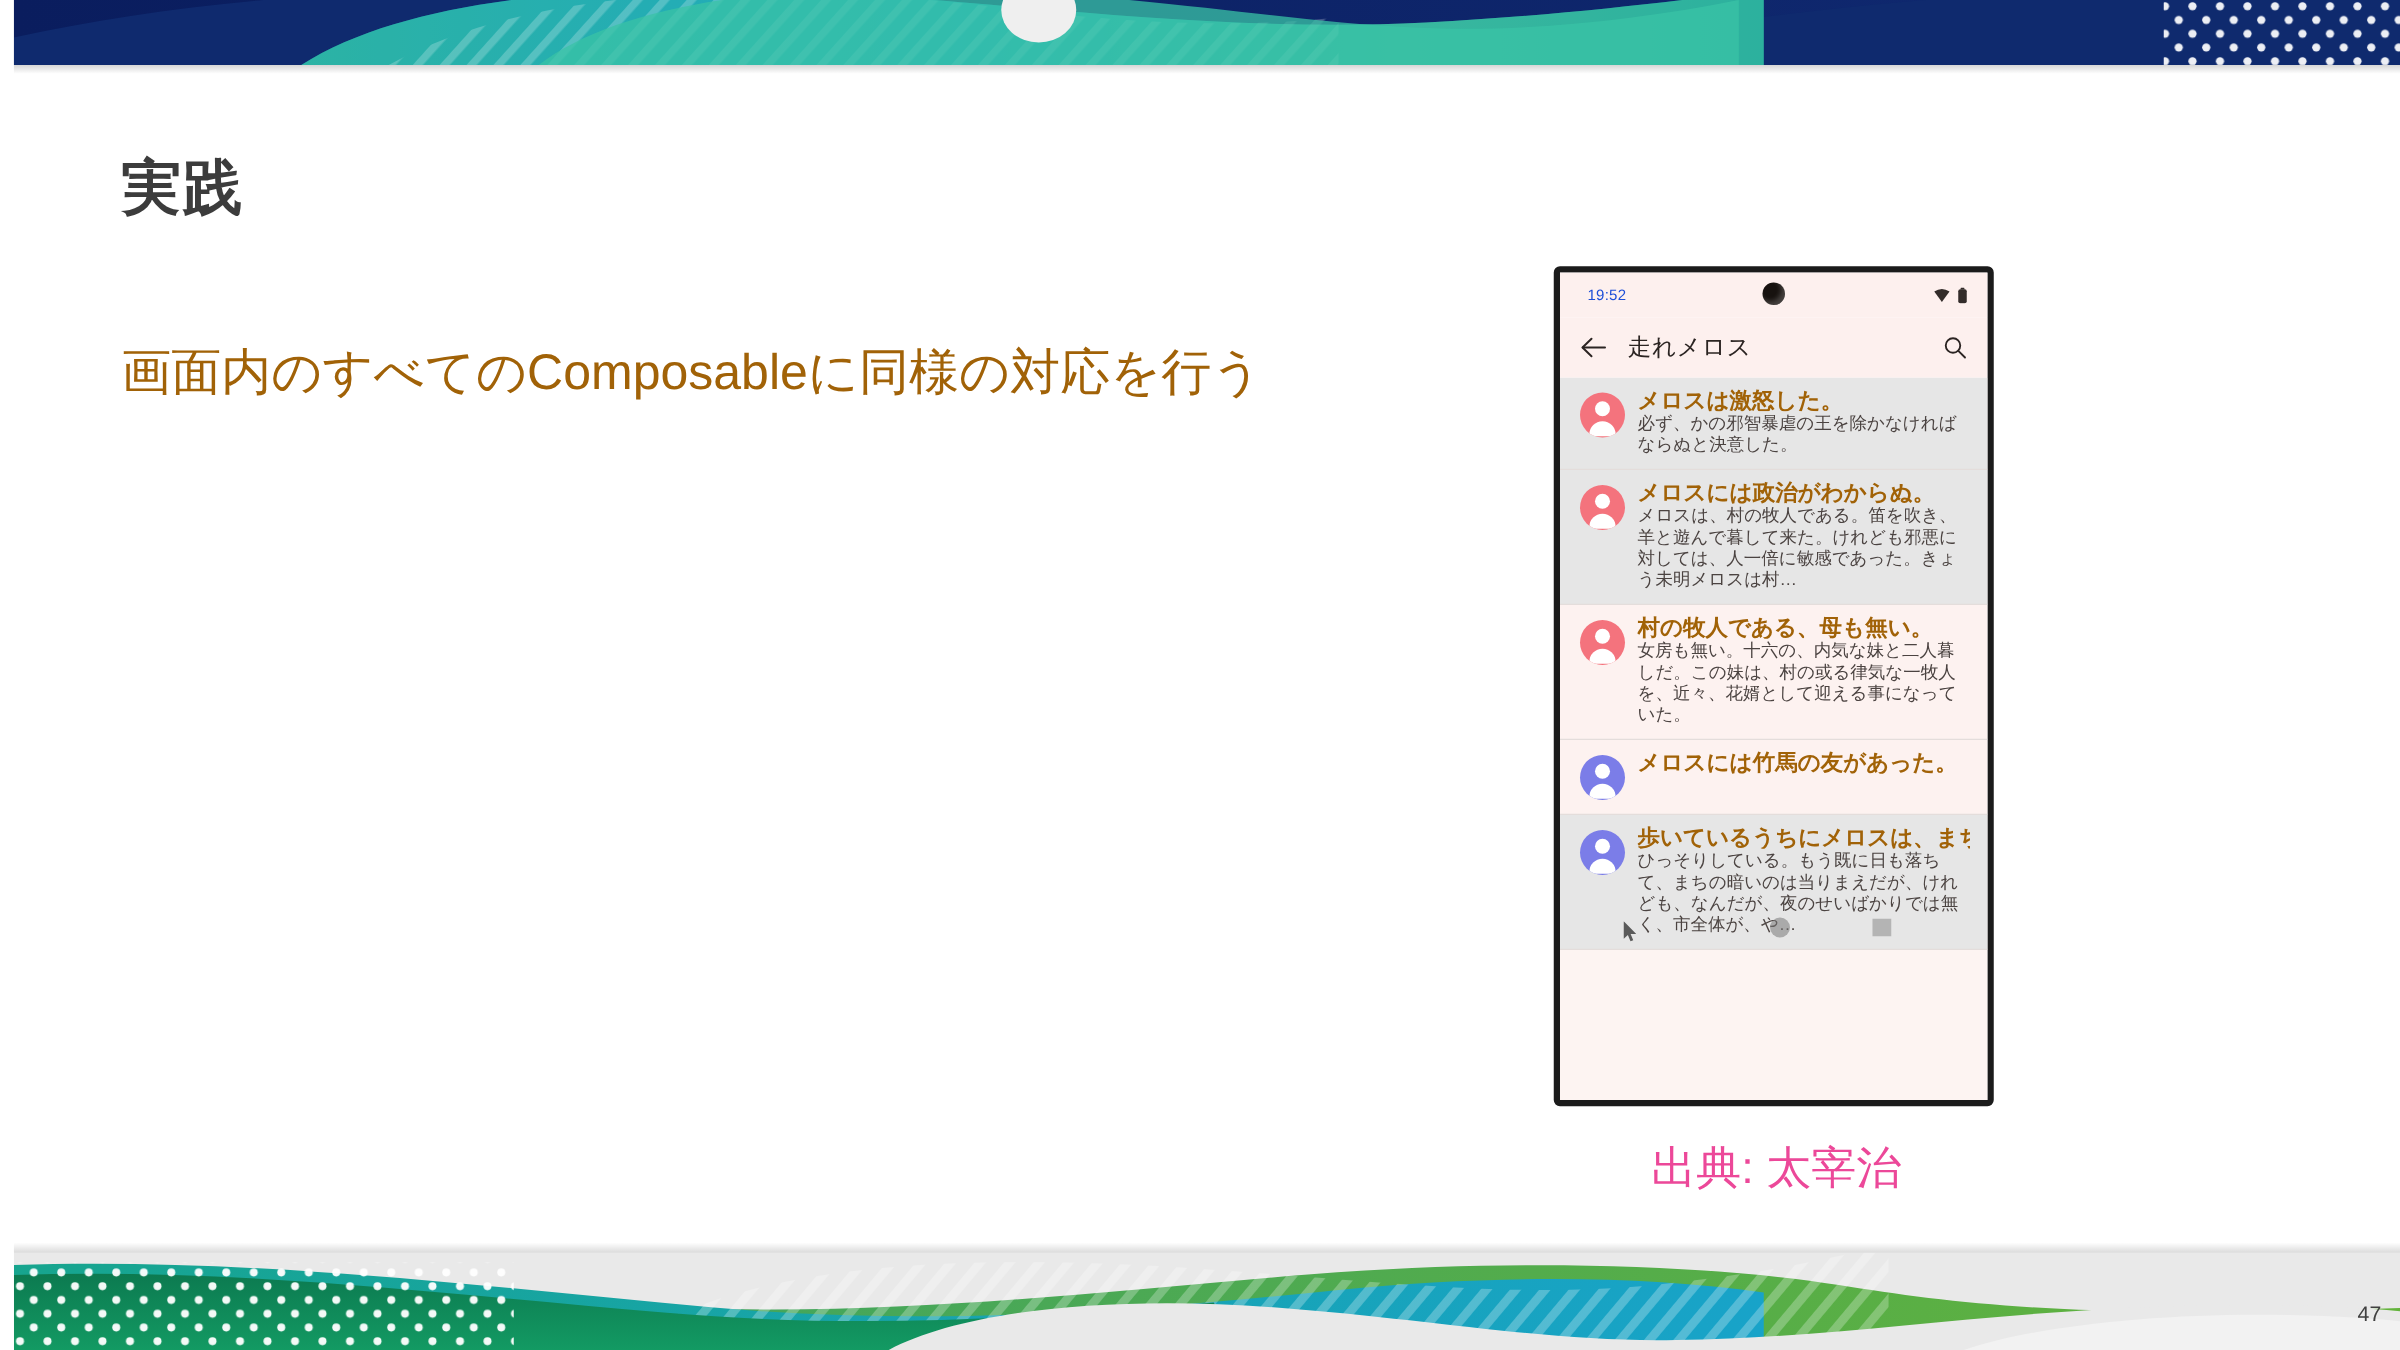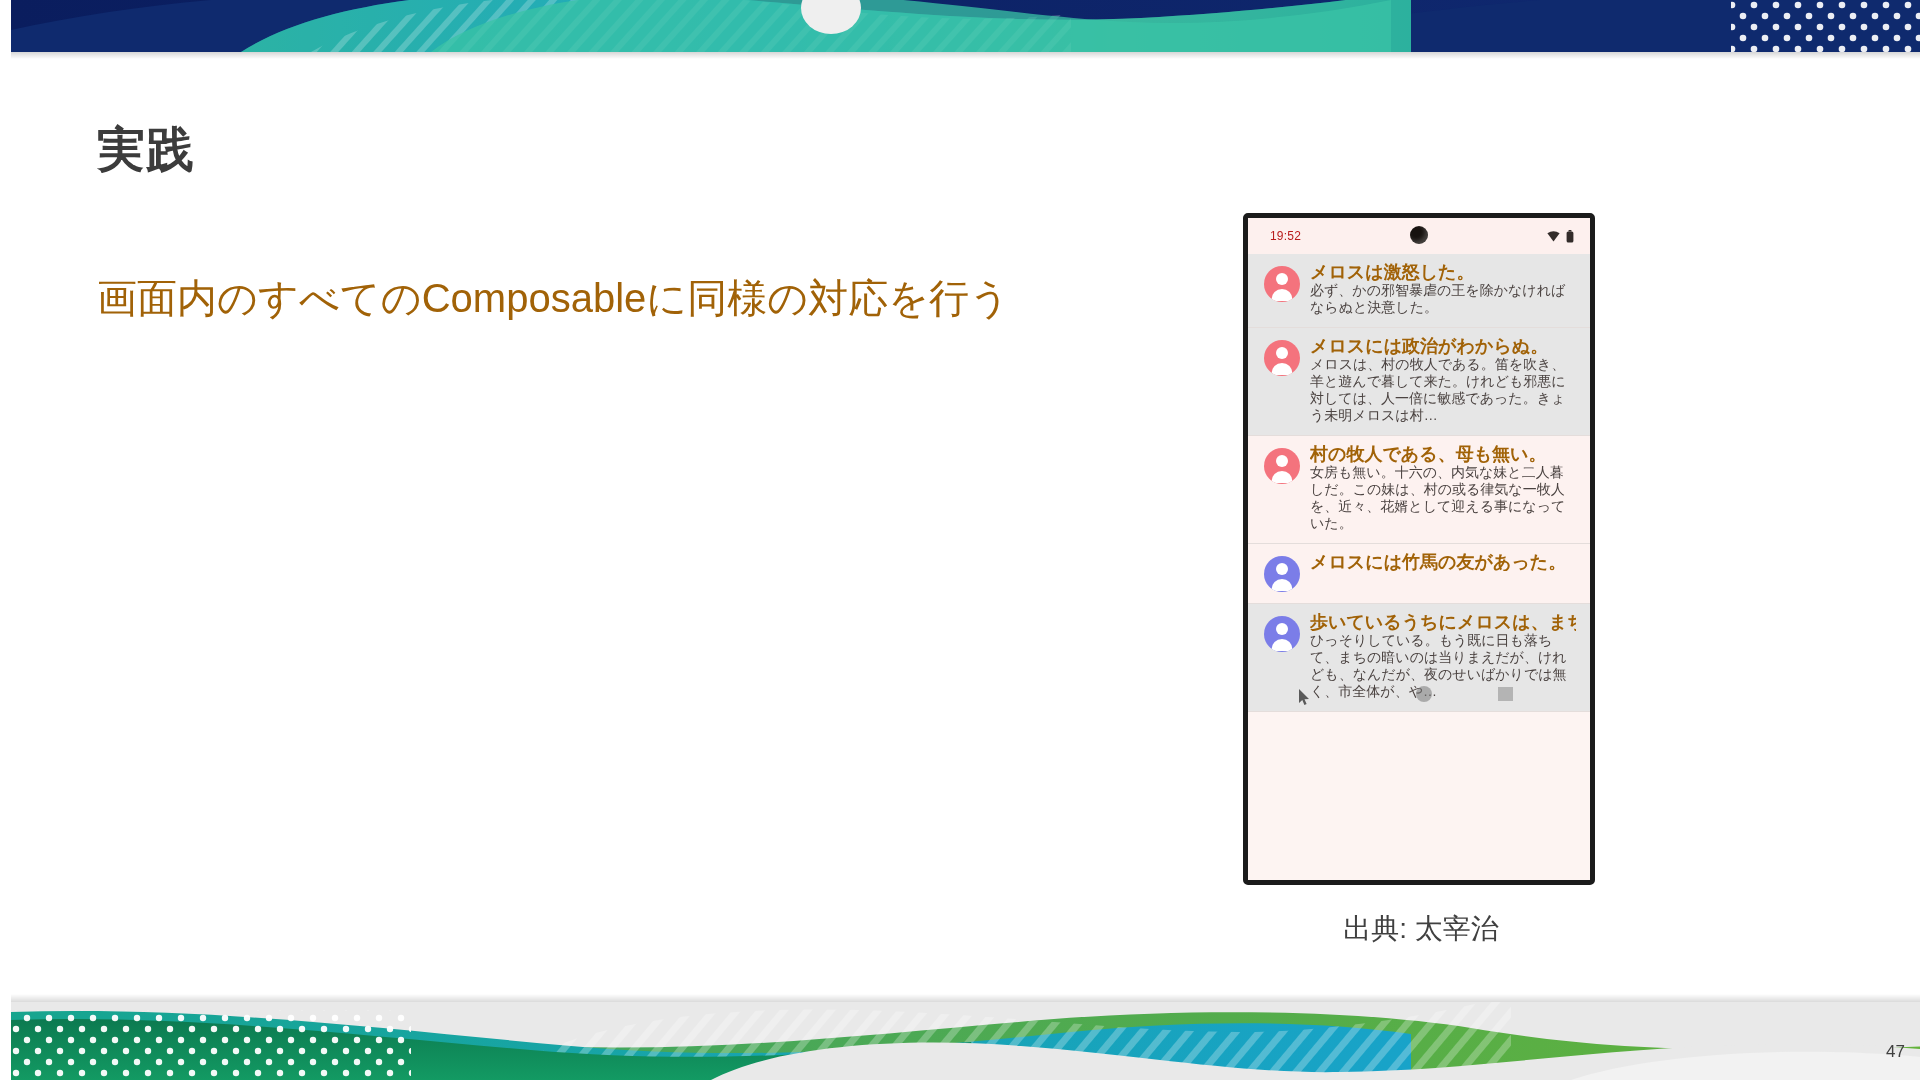--- a/index.html
+++ b/index.html
@@ -84,21 +84,21 @@
     position: relative;
     height: 36px;
     background: #fdf0ee;
     display: flex;
     align-items: center;
     flex: 0 0 auto;
   }
   .status-time {
     position: absolute; left: 22px;
     font-size: 12px;
-    color: #b91c1c;
+    color: #1d4ed8;
     letter-spacing: 0.2px;
   }
   .camera-hole {
     position: absolute;
     left: 50%; transform: translateX(-50%);
     top: 8px;
     width: 18px; height: 18px;
     border-radius: 50%;
     background: #17120f;
     box-shadow: inset -3px -3px 4px rgba(255,255,255,0.20);
@@ -210,22 +210,22 @@
     width: 0; height: 0;
   }
   .cursor-arrow svg { position:absolute; left:0; top:-16px; }
 
   
   .caption {
     position: absolute;
     left: 1210px; top: 910px;
     width: 400px;
     text-align: center;
-    font-size: 28px;
-    color: #404040;
+    font-size: 36px;
+    color: #ec4899;
   }
 
   .page-number {
     position: absolute;
     right: 26px; bottom: 18px;
     font-size: 17px;
     color: #404040;
     font-weight: 400;
   }
 </style>
@@ -297,20 +297,35 @@
         </span>
         <span>
           <svg width="8" height="13" viewBox="0 0 8 13">
             <rect x="2.5" y="0" width="3" height="1.6" rx="0.5" fill="#332c2a"></rect>
             <rect x="0.6" y="1.4" width="6.8" height="11.2" rx="1.6" fill="#332c2a"></rect>
           </svg>
         </span>
       </span>
     </div>
 
+    <div class="app-bar">
+      <span class="appbar-back">
+        <svg width="22" height="18" viewBox="0 0 22 18">
+          <path d="M9.2 2 L2 9 L9.2 16" fill="none" stroke="#2b2422" stroke-width="1.6" stroke-linecap="round" stroke-linejoin="round"></path>
+          <path d="M2.2 9 L20 9" fill="none" stroke="#2b2422" stroke-width="1.6" stroke-linecap="round"></path>
+        </svg>
+      </span>
+      <span class="appbar-title">走れメロス</span>
+      <span class="appbar-search">
+        <svg width="20" height="20" viewBox="0 0 20 20">
+          <circle cx="8.4" cy="8.4" r="5.8" fill="none" stroke="#2b2422" stroke-width="1.5"></circle>
+          <path d="M12.7 12.7 L18 18" stroke="#2b2422" stroke-width="1.5" stroke-linecap="round"></path>
+        </svg>
+      </span>
+    </div>
 
     <div class="list" id="list-container">
         <div class="row bg-grey">
           <div class="avatar" style="background: rgb(244, 115, 125);">
             <span class="av-head"></span>
             <span class="av-body"></span>
           </div>
           <div class="row-text">
             <div class="row-title">メロスは激怒した。</div>
             <div class="row-desc">必ず、かの邪智暴虐の王を除かなければならぬと決意した。</div>

